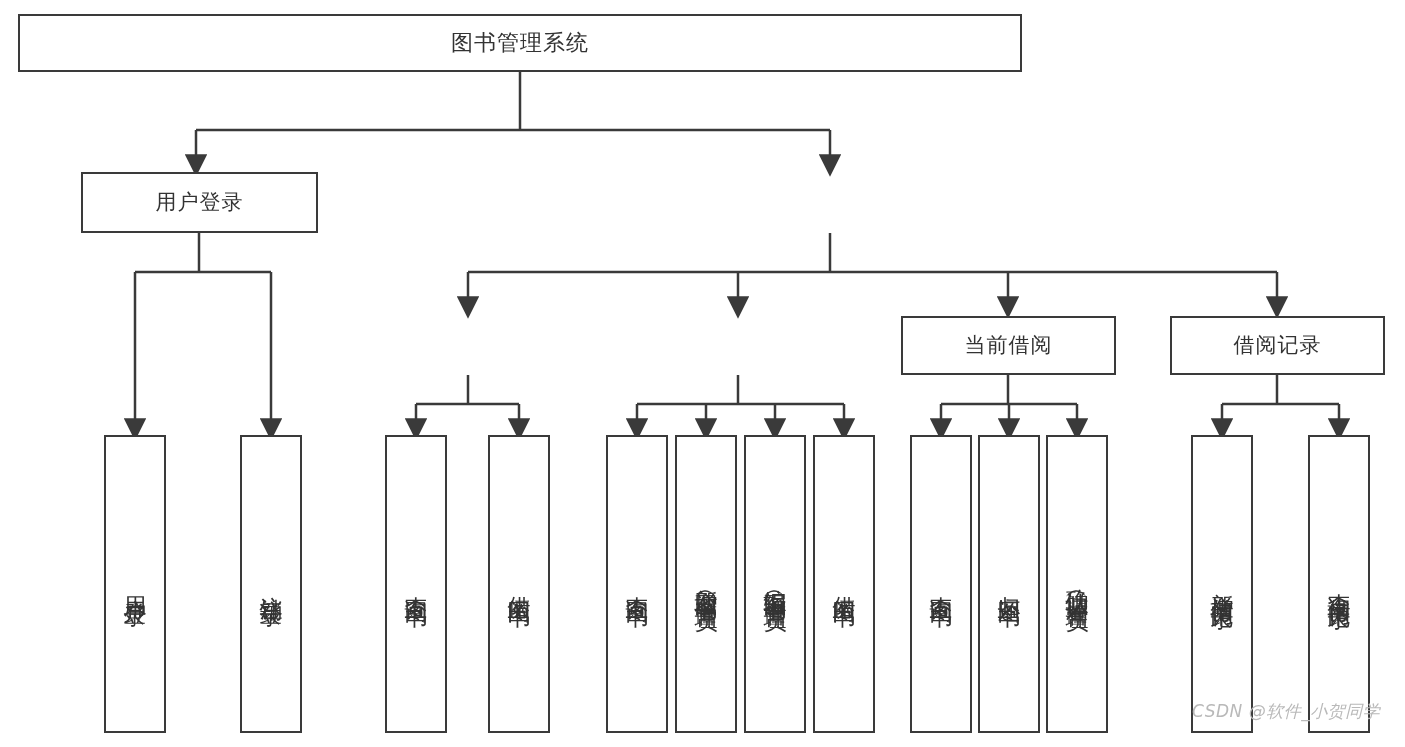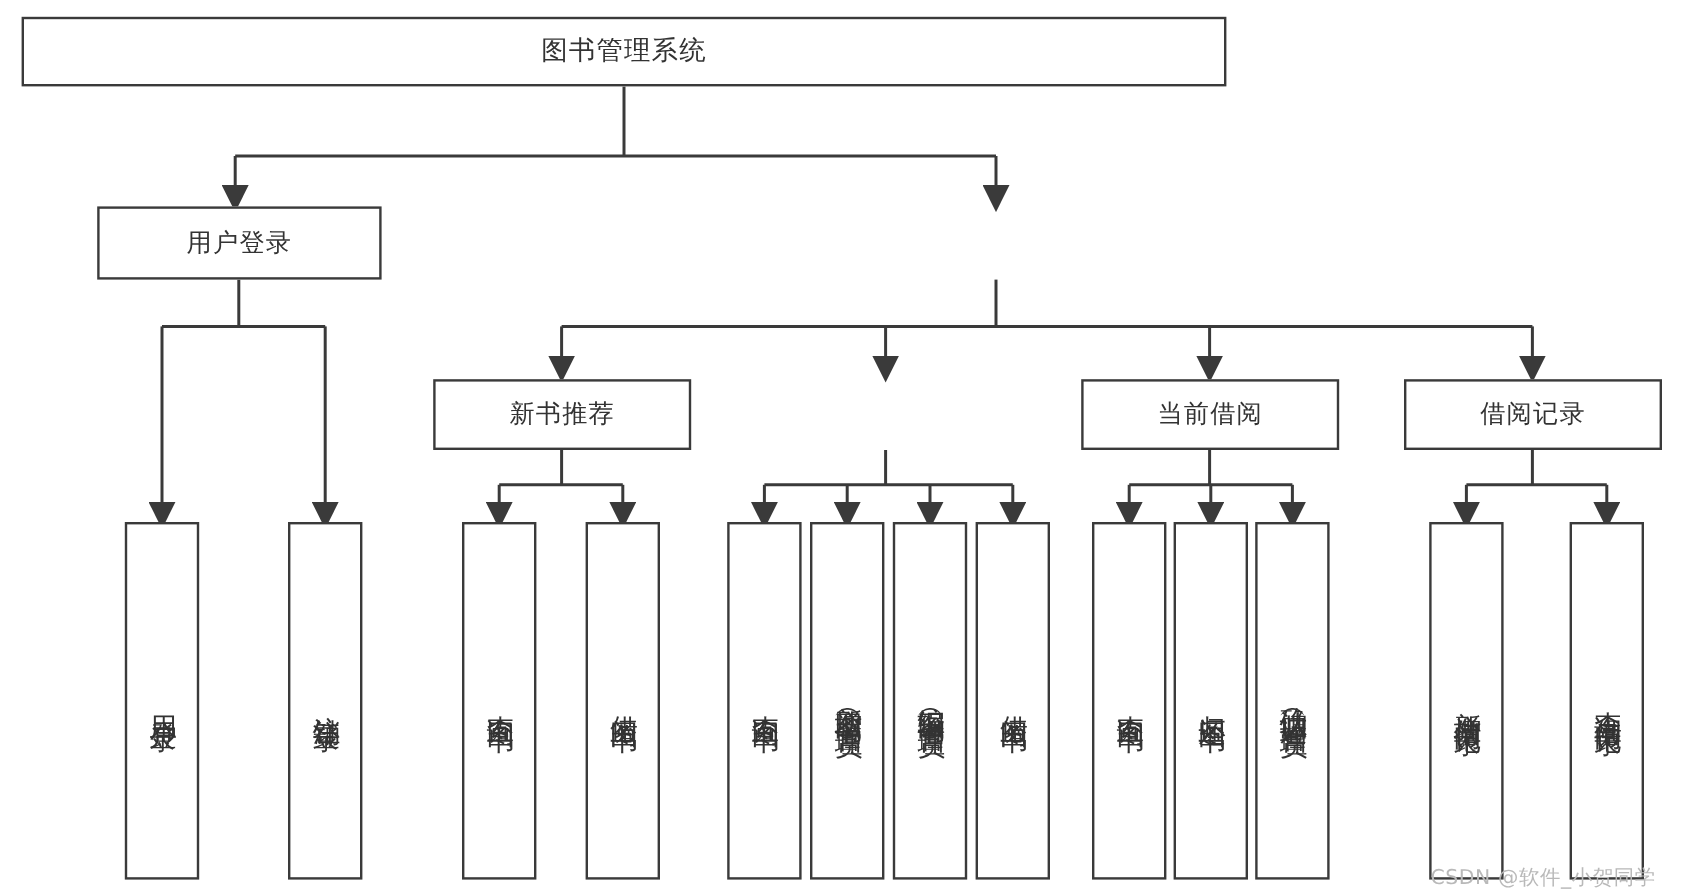--- a/index.html
+++ b/index.html
@@ -124,23 +124,20 @@
 
   <div class="node horizontal root" style="left:18px; top:14px; width:1004px; height:58px;">
     <span>图书管理系统</span>
   </div>
 
   <div class="node horizontal" style="left:81px; top:172px; width:237px; height:61px;">
     <span>用户登录</span>
   </div>
 
 
-  <div class="node horizontal" style="left:361px; top:316px; width:215px; height:59px;">
-    <span>新书推荐</span>
-  </div>
 
 
   <div class="node horizontal" style="left:1170px; top:316px; width:215px; height:59px;">
     <span>借阅记录</span>
   </div>
 
   <div class="node horizontal" style="left:901px; top:316px; width:215px; height:59px;">
     <span>当前借阅</span>
   </div>
 
@@ -189,15 +186,15 @@
   </div>
 
   <div class="node vertical" style="left:1191px; top:435px; width:62px; height:298px;">
     <span class="vtext">新增借阅记录</span>
   </div>
 
   <div class="node vertical" style="left:1308px; top:435px; width:62px; height:298px;">
     <span class="vtext">查询借阅记录</span>
   </div>
 
-  <div class="watermark" style="left:1192px; top:720px;">CSDN @软件_小贺同学</div>
+  <div class="watermark" style="left:1192px; top:700px;font-style:italic;">CSDN @软件_小贺同学</div>
 
 </div>
 
 </body></html>

